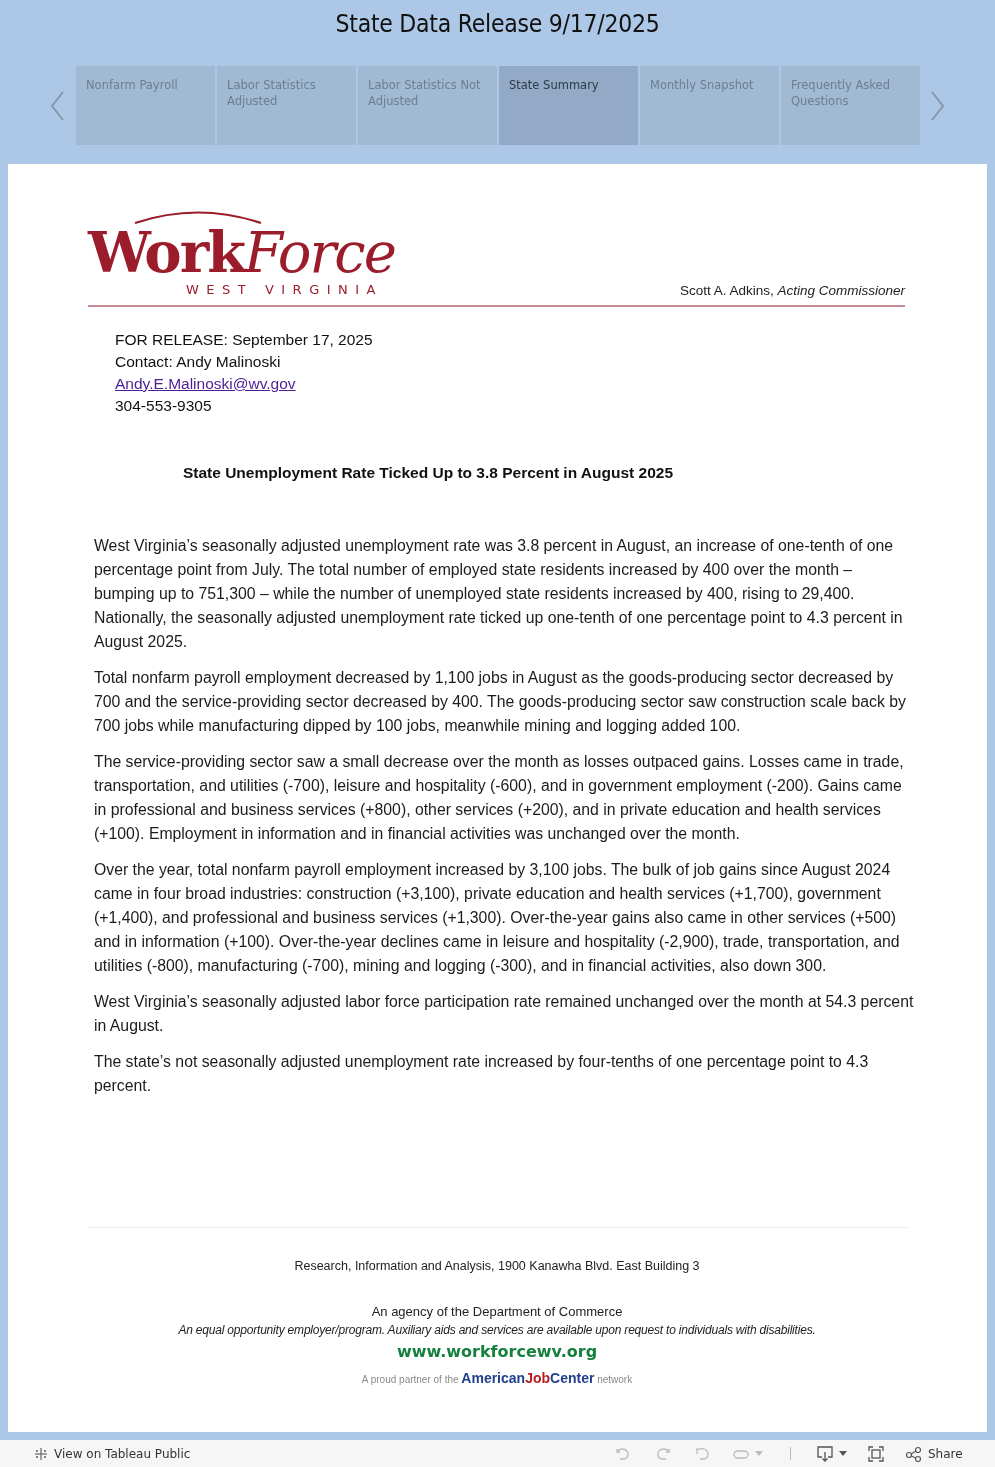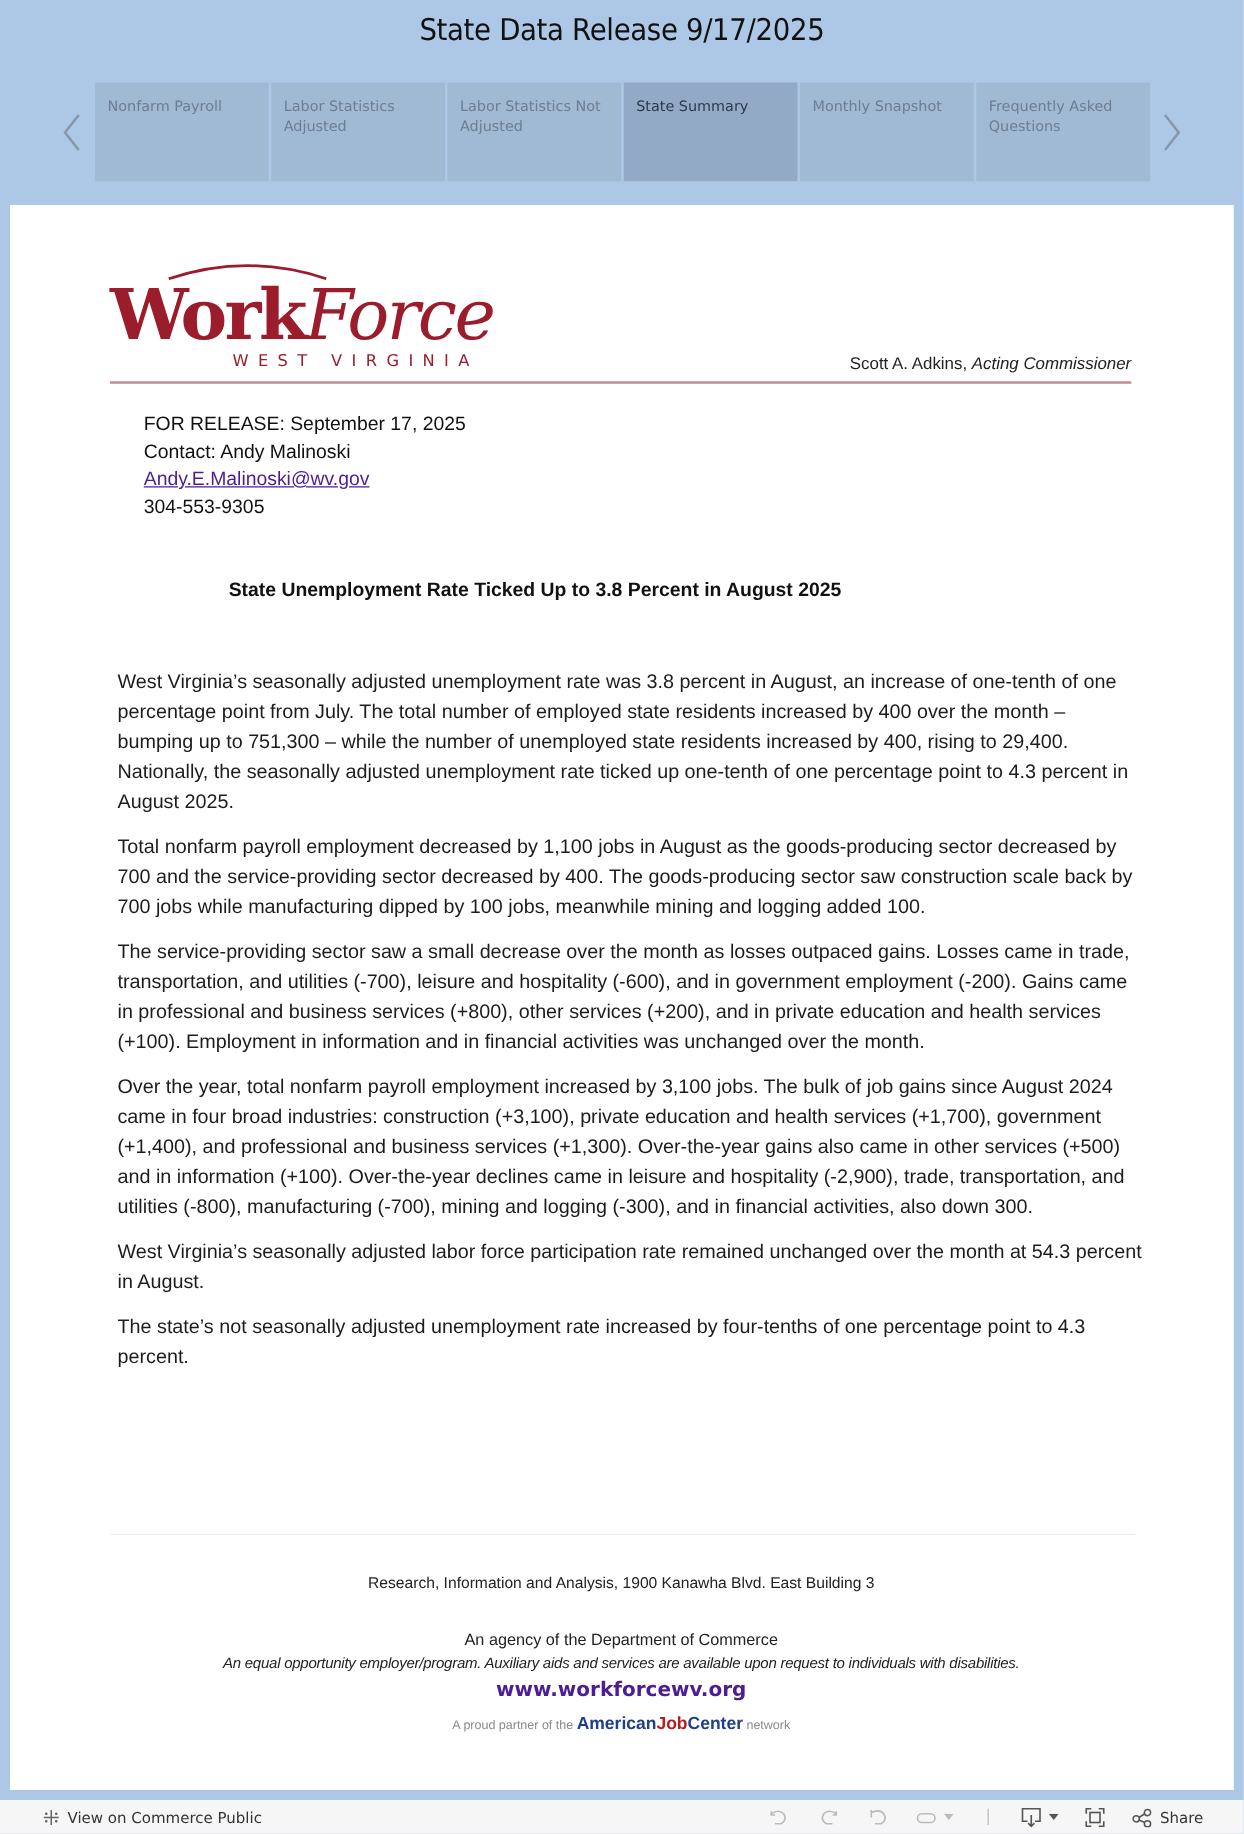--- a/index.html
+++ b/index.html
@@ -63,21 +63,21 @@
   .body-text p {
     font-family: "Liberation Sans", sans-serif; font-size: 15.8px; line-height: 24px; color: #1c1c1c;
     margin-bottom: 12px;
   }
 
   .footer-rule { position: absolute; left: 80px; top: 1063px; width: 820px; height: 1px; background: #eceff2; }
   .footer { position: absolute; left: 0; width: 978px; text-align: center; font-family: "DejaVu Serif", serif; color: #222; margin-top: 28px; }
   .f-addr { top: 1065px; font-size: 12.5px; line-height: 19px; font-family: "Liberation Sans", sans-serif; }
   .f-agency { top: 1112px; font-size: 13px; font-family: "Liberation Sans", sans-serif; }
   .f-eoe { top: 1131px; font-size: 12px; font-style: italic; font-family: "Liberation Sans", sans-serif; letter-spacing: -0.2px; }
-  .f-url { top: 1150px; font-size: 16px; font-weight: bold; color: #4c1d95; font-family: "DejaVu Sans", sans-serif; }
+  .f-url { top: 1150px; font-size: 16px; font-weight: bold; color: #15803d; font-family: "DejaVu Sans", sans-serif; }
   .f-partner { top: 1178px; font-size: 10px; color: #8a8a8a; font-family: "Liberation Sans", sans-serif; }
   .f-partner .ajc { font-size: 14px; font-weight: bold; color: #1f3f8c; }
   .f-partner .ajc .job { color: #b91c1c; }
 
   .toolbar {
     position: absolute; left: 0; top: 1440px; width: 995px; height: 27px; background: #f6f6f6;
     font-family: "DejaVu Sans", sans-serif; font-size: 12px; color: #333;
   }
   .tb-item { position: absolute; top: 0; height: 27px; display: flex; align-items: center; gap: 5px; cursor: pointer; }
   .tb-item svg { display: block; }
@@ -162,21 +162,21 @@
         <line x1="2" y1="8" x2="14" y2="8"></line>
       <line x1="4" y1="4" x2="4" y2="6"></line>
         <line x1="3" y1="5" x2="5" y2="5"></line>
       <line x1="12" y1="4" x2="12" y2="6"></line>
         <line x1="11" y1="5" x2="13" y2="5"></line>
       <line x1="4" y1="10" x2="4" y2="12"></line>
         <line x1="3" y1="11" x2="5" y2="11"></line>
       <line x1="12" y1="10" x2="12" y2="12"></line>
         <line x1="11" y1="11" x2="13" y2="11"></line>
     </svg>
-    <span>View on Commerce Public</span>
+    <span>View on Tableau Public</span>
   </div>
 
   <div class="tb-item" style="left:614px">
     <svg width="18" height="16" viewBox="0 0 18 16">
         <path d="M3,3 L3,6 L6,6 M3,5 Q9,1 13,5 Q16,10 11,13 L6,13" fill="none" stroke="#bbb" stroke-width="1.3"></path>
       </svg>
   </div>
   <div class="tb-item" style="left:654px">
     <svg width="18" height="16" viewBox="0 0 18 16">
         <path d="M15,3 L15,6 L12,6 M15,5 Q9,1 5,5 Q2,10 7,13 L12,13" fill="none" stroke="#bbb" stroke-width="1.3"></path>

